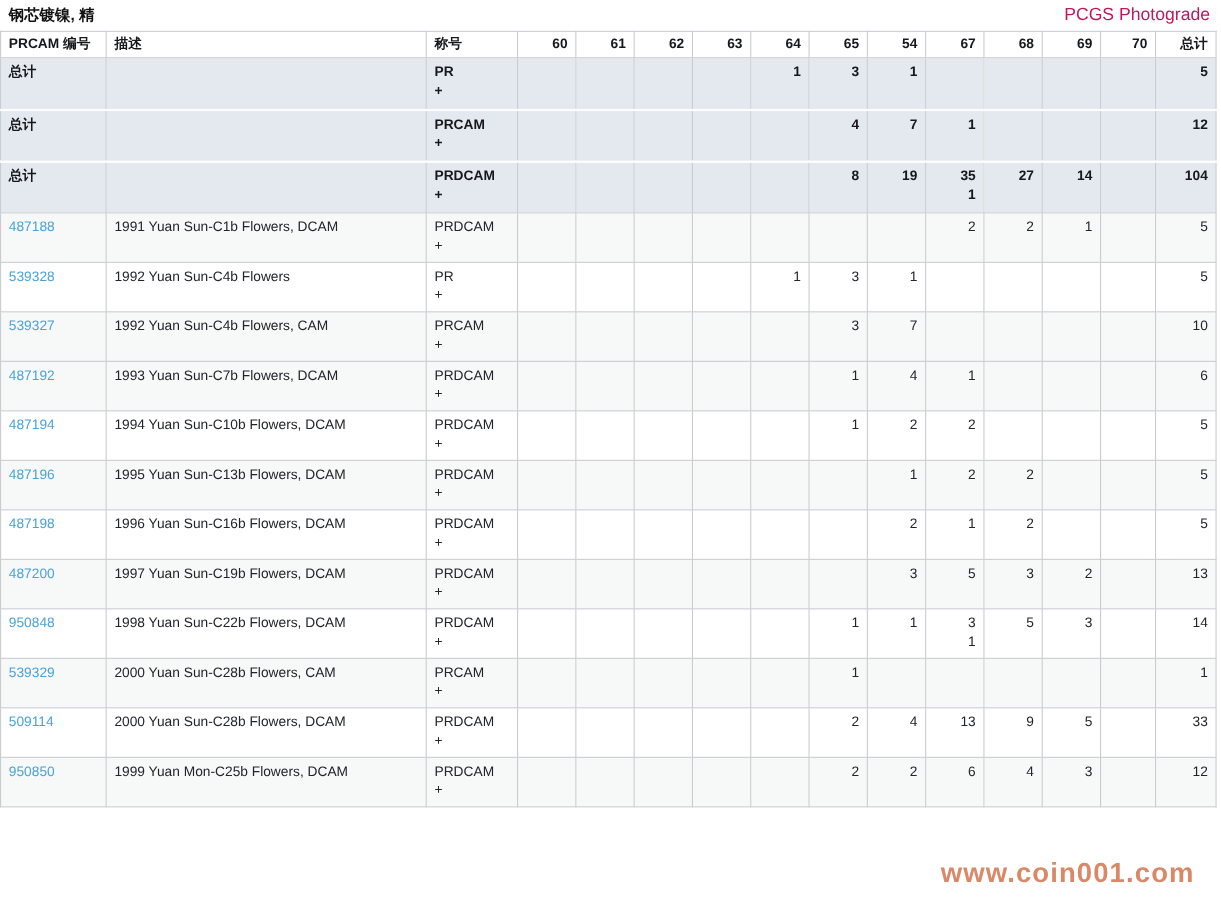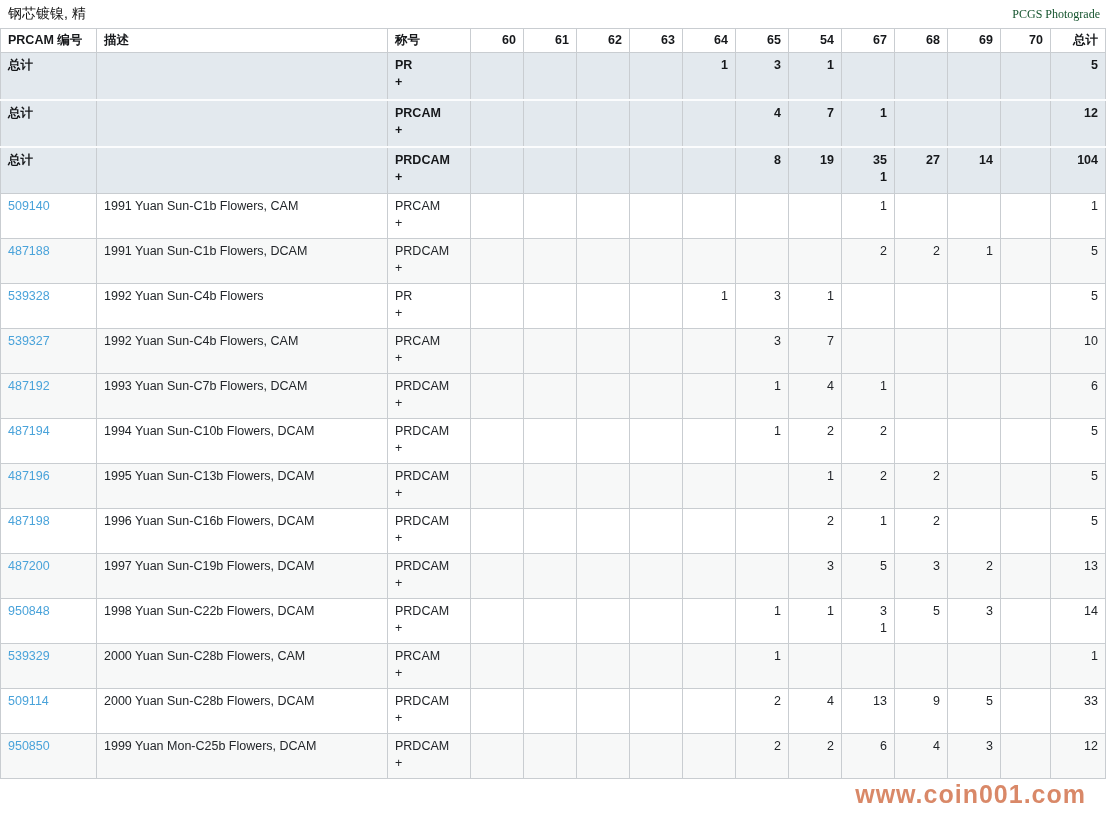--- a/index.html
+++ b/index.html
@@ -7,22 +7,22 @@
   body {
     width: 1110px; height: 824px; overflow: hidden; position: relative;
     background: #ffffff;
     font-family: "Liberation Sans", "DejaVu Sans", sans-serif;
     color: #222529;
   }
   .topbar {
     height: 28px; display: flex; align-items: center;
     justify-content: space-between; padding: 0 10px 0 8px;
   }
-  .page-title { font-size: 14px; font-weight: normal; color: #111; }
-  .pg-link { font-size: 12px; color: #14532d; text-decoration: none; cursor: pointer; font-family: Liberation Serif, serif; }
+  .page-title { font-size: 14px; font-weight: bold; color: #111; }
+  .pg-link { font-size: 16px; color: #be185d; text-decoration: none; cursor: pointer; }
 
   table.pop {
     border-collapse: collapse; table-layout: fixed; width: 1105px;
   }
   table.pop th, table.pop td {
     border: 1px solid #c9cdd1;
     vertical-align: top;
     padding: 4px 7px;
     font-size: 12.5px;
     line-height: 17px;
@@ -168,42 +168,20 @@
           </td>
           <td class="num">
             <div>27</div>
           </td>
           <td class="num">
             <div>14</div>
           </td>
           <td class="num"></td>
           <td class="num">104</td>
         </tr>
-        <tr class="data">
-          <td><span class="link">509140</span></td>
-          <td>1991 Yuan Sun-C1b Flowers, CAM</td>
-          <td>
-            <div>PRCAM</div>
-            <div>+</div>
-          </td>
-          <td class="num"></td>
-          <td class="num"></td>
-          <td class="num"></td>
-          <td class="num"></td>
-          <td class="num"></td>
-          <td class="num"></td>
-          <td class="num"></td>
-          <td class="num">
-            <div>1</div>
-          </td>
-          <td class="num"></td>
-          <td class="num"></td>
-          <td class="num"></td>
-          <td class="num">1</td>
-        </tr>
         <tr class="data even">
           <td><span class="link">487188</span></td>
           <td>1991 Yuan Sun-C1b Flowers, DCAM</td>
           <td>
             <div>PRDCAM</div>
             <div>+</div>
           </td>
           <td class="num"></td>
           <td class="num"></td>
           <td class="num"></td>

